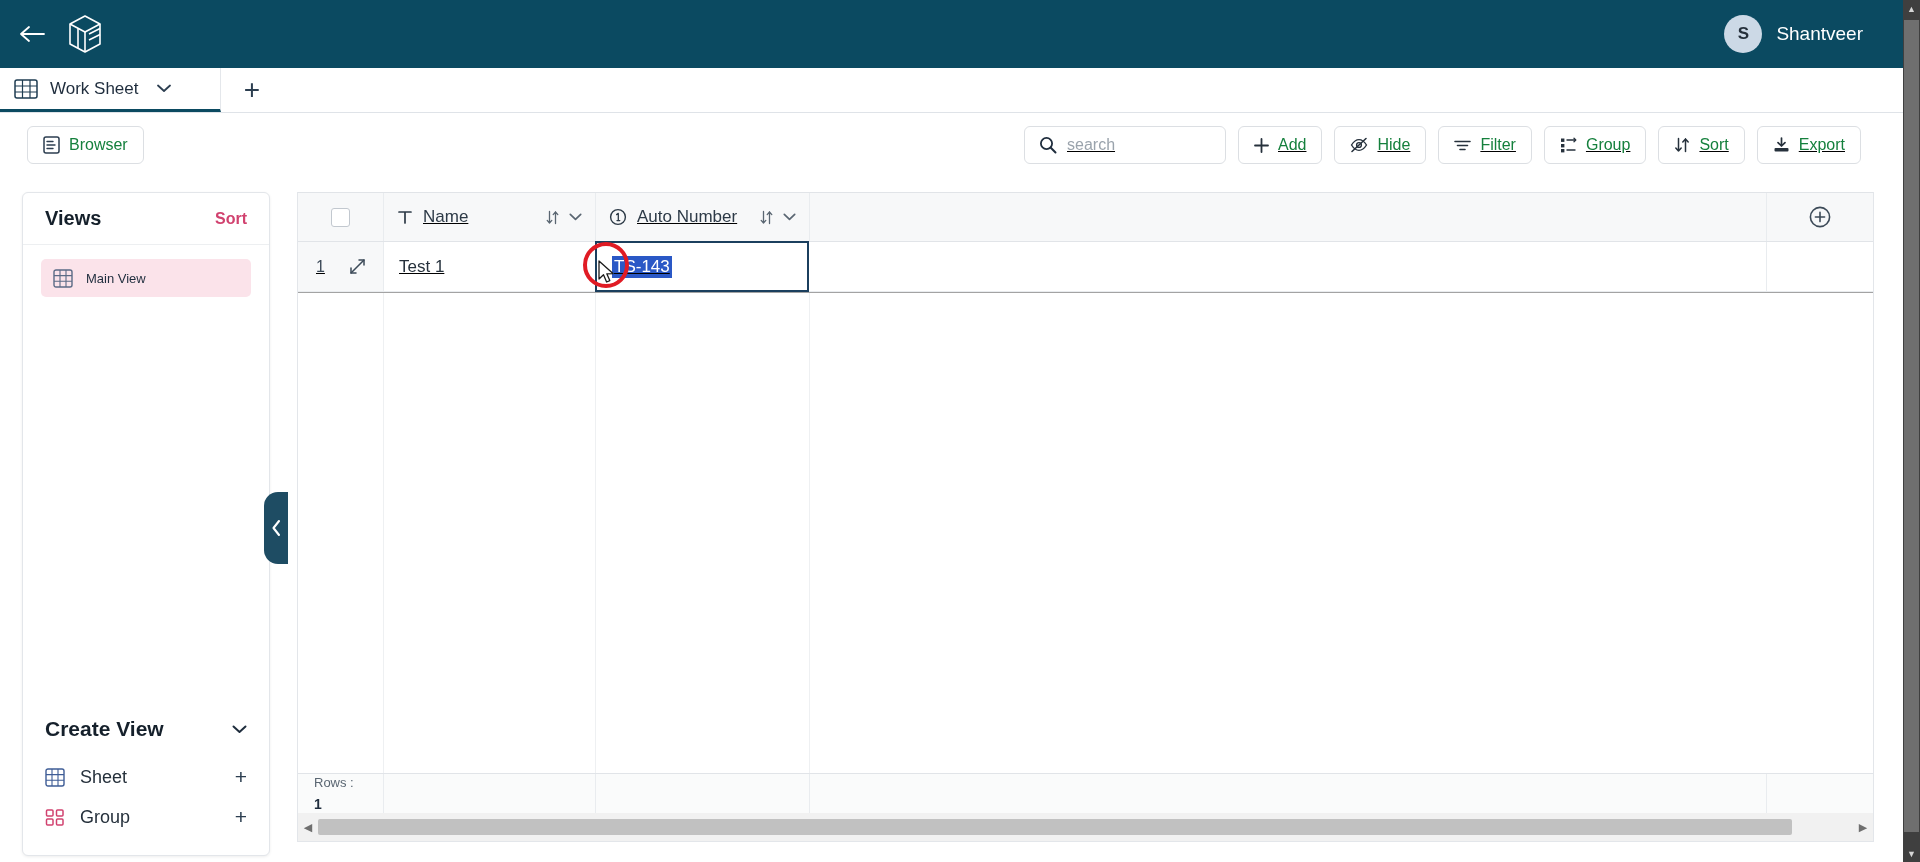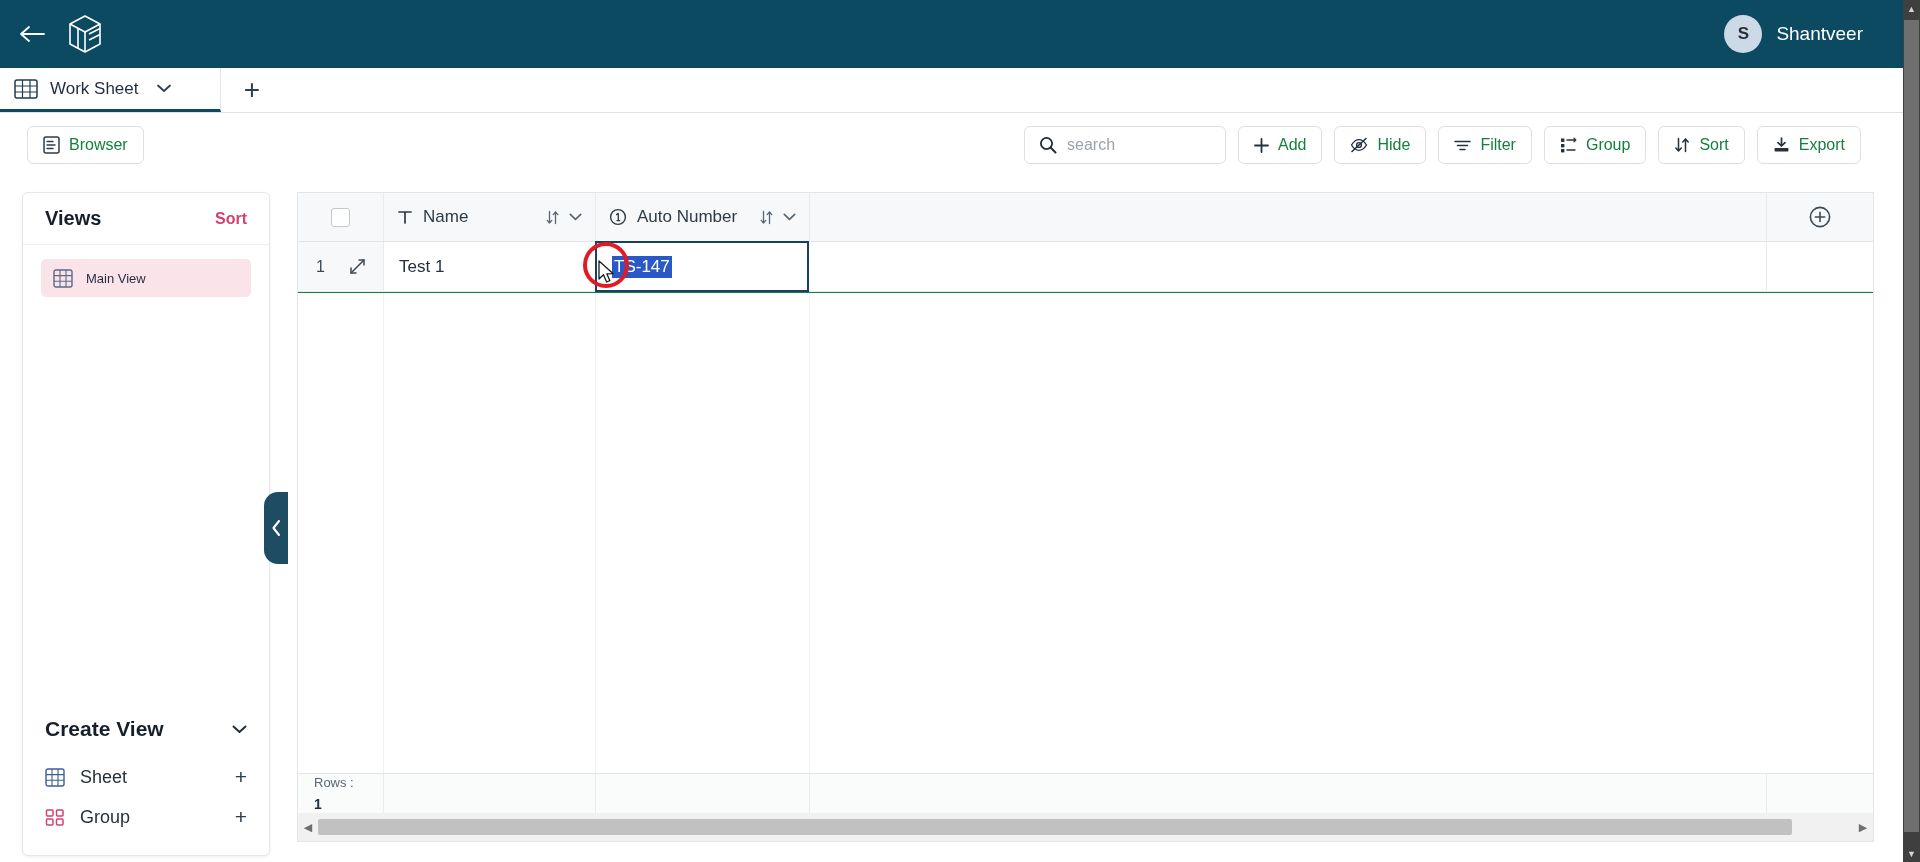--- a/index.html
+++ b/index.html
@@ -57,21 +57,21 @@
     position: absolute; top: 118px; left: 0; width: 1903px; height: 54px;
     background:#fff; display:flex; align-items:center;
   }
   .btn {
     height: 38px; border: 1px solid #dcdfe3; border-radius: 6px; background:#fff;
     display:inline-flex; align-items:center; gap: 9px; padding: 0 15px;
     font-size: 16px; color:#15803d; cursor:pointer; white-space: nowrap;
   }
   .browser-btn { margin-left: 27px; }
   .toolbar-right {
-    position:absolute; right: 42px; top: 8px; display:flex; align-items:center; gap: 12px;
+    position:absolute; right: 42px; top: 8px; display:flex; align-items:center; gap: 12px; text-decoration: underline;
   }
   .search-box {
     width: 202px; height: 38px; border:1px solid #dcdfe3; border-radius:6px;
     display:flex; align-items:center; gap:10px; padding: 0 14px; background:#fff;
   }
   .search-input {
     border:none; outline:none; font-size: 16px; color:#3c4a58; width: 140px;
     font-family: "Liberation Sans", sans-serif; background: transparent;
   }
   .search-input::placeholder { color:#9aa3ac; }
@@ -110,21 +110,21 @@
 
   .collapse-handle {
     position: absolute; left: 264px; top: 492px; width: 24px; height: 72px;
     background: #1e4c63; border-radius: 14px 0 0 14px;
     display:flex; align-items:center; justify-content:center; cursor:pointer;
   }
 
   
   .grid-wrap {
     position:absolute; left: 297px; top: 192px; right: 46px; bottom: 20px;
-    background:#15803d; border: 1px solid #e3e6ea; border-top:none;
+    background:#a3a3a3; border: 1px solid #e3e6ea; border-top:none;text-decoration:underline;
   }
   .grid-header {
     display:flex; height: 50px; background:#f7f8f9; border-bottom:1px solid #e1e4e8;
     border-top: 1px solid #e1e4e8;
   }
   .cell-check {
     width: 86px; display:flex; align-items:center; justify-content:center;
     border-right:1px solid #e9ecef;
   }
   .hdr-check-box {
@@ -461,21 +461,21 @@
         <span class="ico">
           <svg width="17" height="17" viewBox="0 0 17 17">
               <path d="M10 2 H15 V7" stroke="#3c4a58" stroke-width="1.5" fill="none" stroke-linecap="round" stroke-linejoin="round"></path>
               <path d="M7 15 H2 V10" stroke="#3c4a58" stroke-width="1.5" fill="none" stroke-linecap="round" stroke-linejoin="round"></path>
               <path d="M15 2 L2 15" stroke="#3c4a58" stroke-width="1.5" stroke-linecap="round"></path>
             </svg>
         </span>
       </div>
       <div class="cell name">Test 1</div>
       <div class="cell auto">
-        <span class="sel-text">TS-147</span>
+        <span class="sel-text">TS-143</span>
       </div>
       <div class="cell-rest"></div>
       <div class="cell-end"></div>
     </div>
 
     <div class="grid-body">
       <div class="body-col-a"></div>
       <div class="body-col-b"></div>
       <div class="body-col-c"></div>
     </div>

